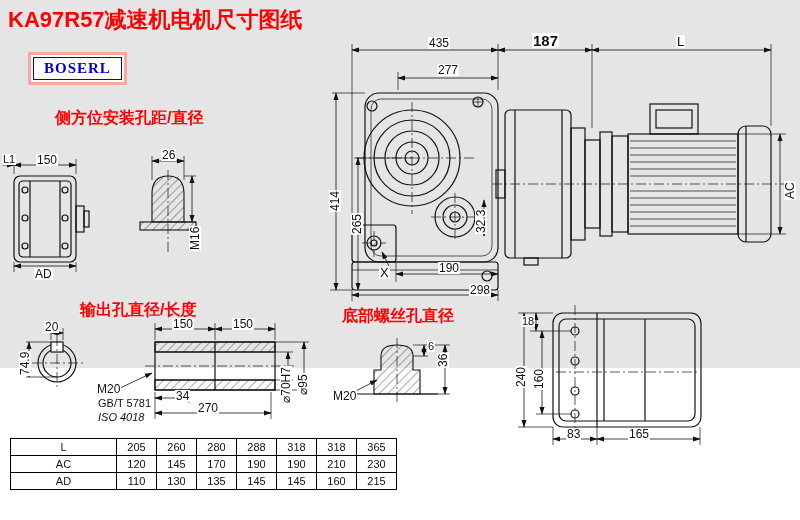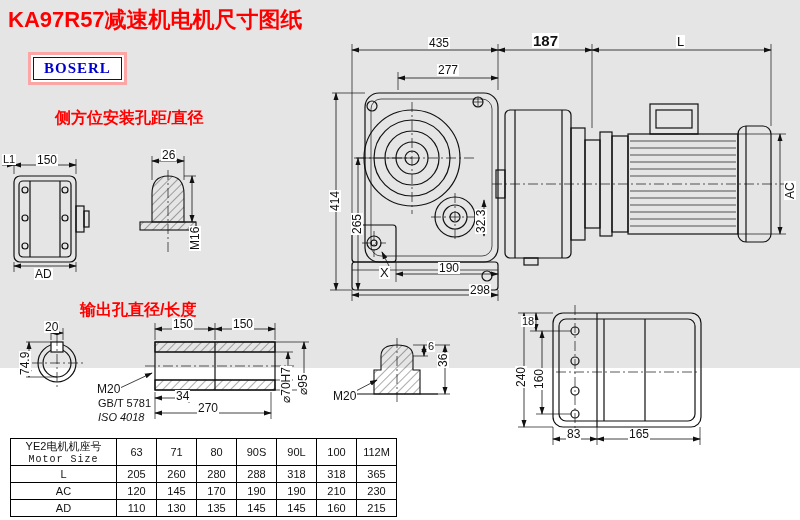--- a/index.html
+++ b/index.html
@@ -184,20 +184,21 @@
     </g>
   </svg>
 
   <div class="title">KA97R57减速机电机尺寸图纸</div>
   <div class="logo">
       <span class="inner">BOSERL</span>
     </div>
 
   <div class="red" style="left:80px;top:300px;">输出孔直径/长度</div>
   <div class="red" style="left:55px;top:108px;">侧方位安装孔距/直径</div>
+  <div class="red" style="left:342px;top:306px;">底部螺丝孔直径</div>
 
   <span class="txt dim" style="left:412px;top:37px;margin-left:16px;">435</span>
   <span class="txt dim dimb" style="left:532px;top:33px;">187</span>
   <span class="txt dim md" style="left:676px;top:35px;">L</span>
   <span class="txt dim" style="left:437px;top:64px;">277</span>
   <span class="txt dim rot" style="left:329px;top:212px;">414</span>
   <span class="txt dim rot" style="left:351px;top:235px;">265</span>
   <span class="txt dim rot" style="left:475px;top:234px;">32.3</span>
   <span class="txt dim" style="left:438px;top:262px;">190</span>
   <span class="txt dim" style="left:428px;top:284px;margin-left:41px;">298</span>
@@ -228,33 +229,20 @@
   <span class="txt dim" style="left:332px;top:390px;">M20</span>
 
   <span class="txt dim sm" style="left:521px;top:316px;">18</span>
   <span class="txt dim rot" style="left:515px;top:388px;">240</span>
   <span class="txt dim rot" style="left:533px;top:390px;">160</span>
   <span class="txt dim" style="left:566px;top:428px;">83</span>
   <span class="txt dim" style="left:628px;top:428px;">165</span>
 
   <table class="spec">
     <tbody>
-        <tr>
-      <th class="name">
-        <div>YE2电机机座号</div>
-        <div class="en">Motor Size</div>
-      </th>
-      <td class="sz">63</td>
-      <td class="sz">71</td>
-      <td class="sz">80</td>
-      <td class="sz">90S</td>
-      <td class="sz">90L</td>
-      <td class="sz">100</td>
-      <td class="sz">112M</td>
-    </tr>
     <tr>
       <td class="name">L</td>
       <td class="sz">205</td>
       <td class="sz">260</td>
       <td class="sz">280</td>
       <td class="sz">288</td>
       <td class="sz">318</td>
       <td class="sz">318</td>
       <td class="sz">365</td>
     </tr>

